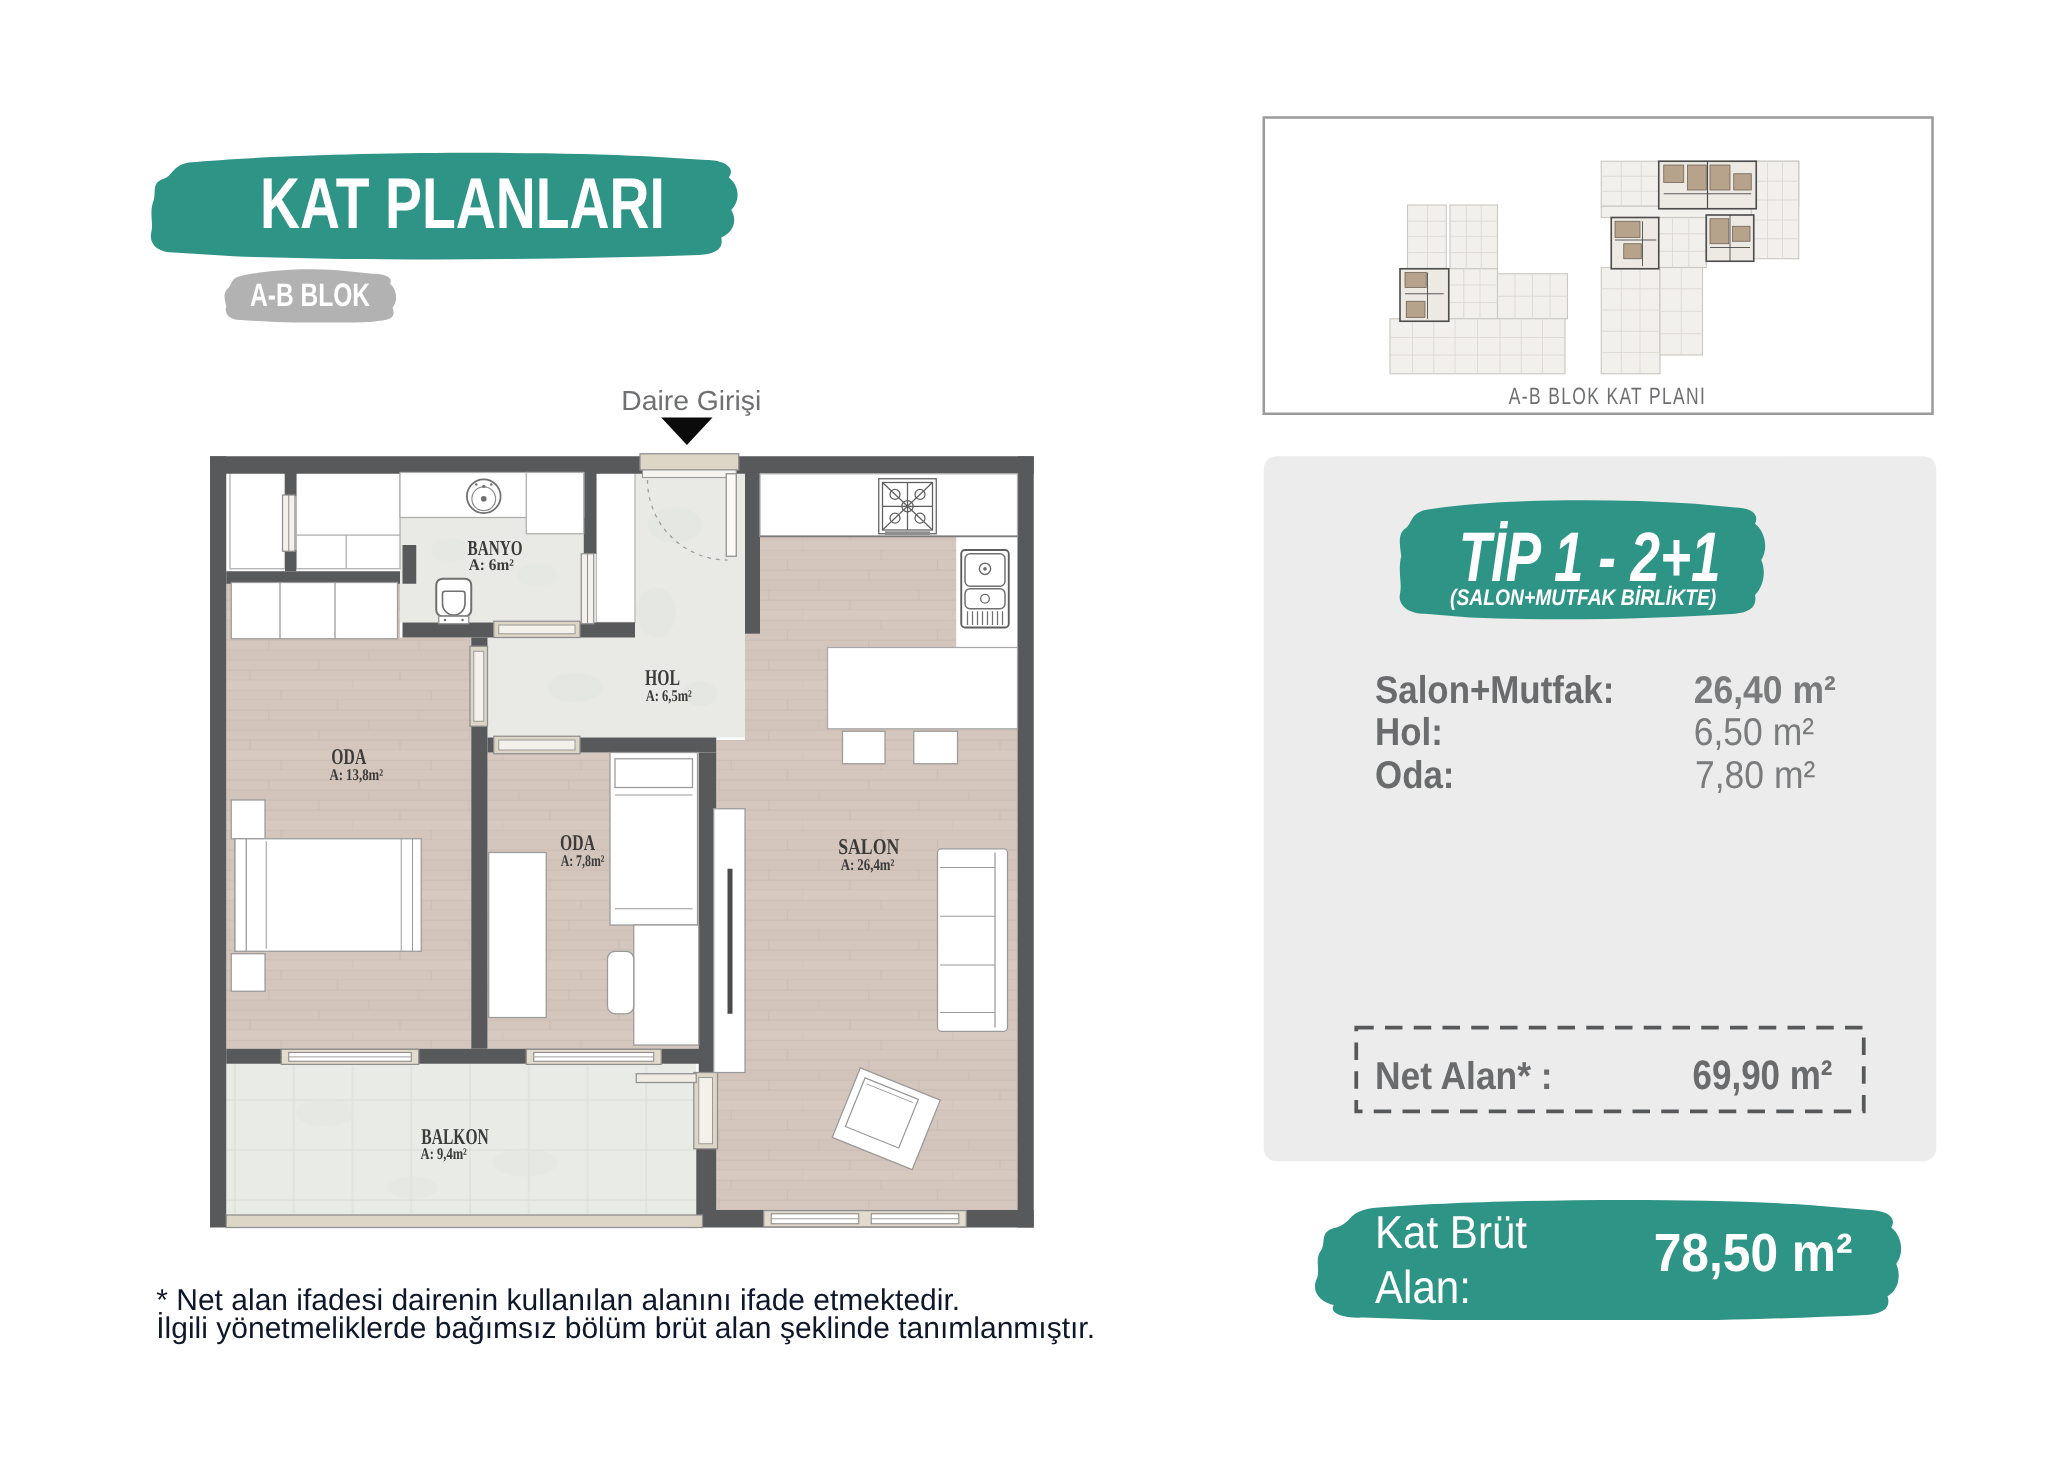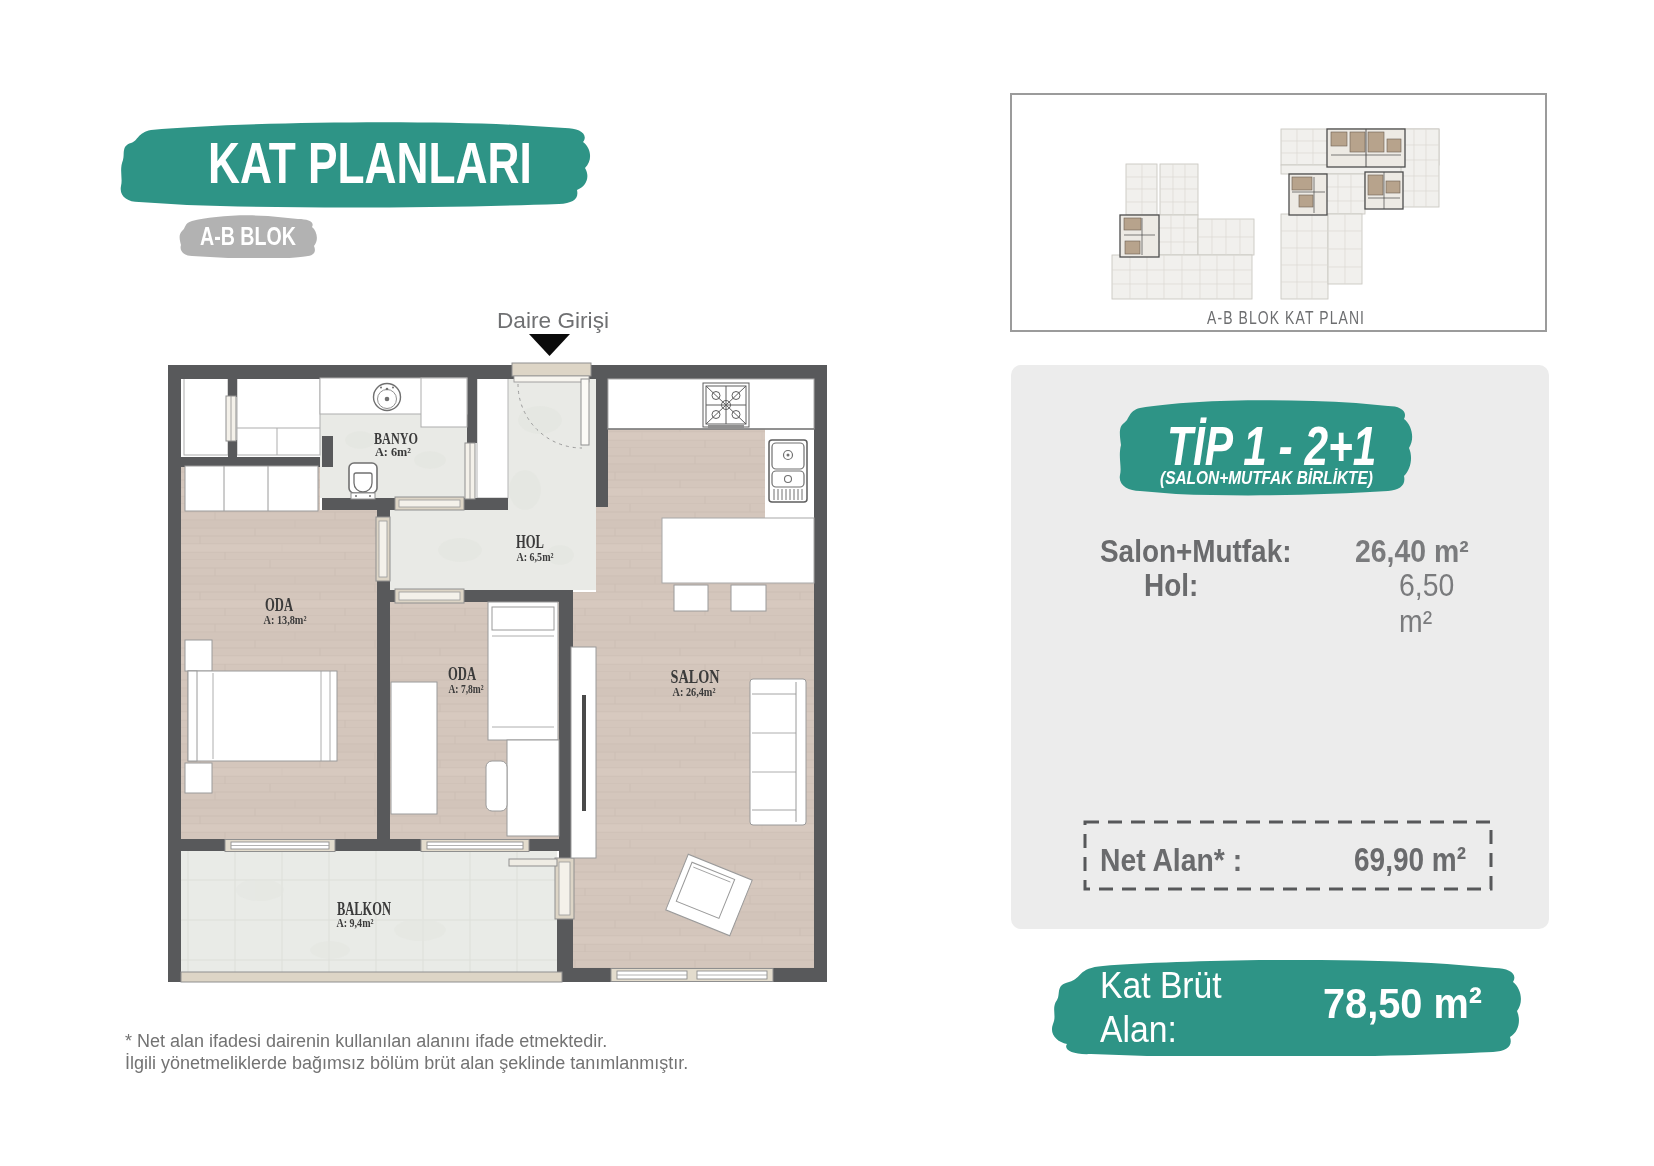--- a/index.html
+++ b/index.html
@@ -453,30 +453,31 @@
 <div class="abs" id="tip-banner" style="left:1116px;top:399px;width:298px;height:97px;font-style:italic;">
 <svg width="298" height="97" viewBox="0 0 298 97">
 <path d="M24,9 C12,12 14,20 8,24 C2,28 4,38 5,46 C2,58 6,68 4,76 C2,86 12,92 24,92 L60,95 C130,98 210,96 272,92 C284,91 290,86 288,77 C295,70 297,58 293,49 C299,40 296,26 288,20 C292,12 284,7 272,7 L240,4 C160,-1 70,1 24,9 Z" fill="#2e9486"></path>
 </svg>
 <div class="abs" style="left:51px;top:14px;color:#fff;font-weight:bold;font-size:56px;white-space:nowrap;transform:scaleX(0.757);transform-origin:left top;" id="tip-text">TİP 1 - 2+1</div>
 <div class="abs" style="left:44px;top:69px;color:#fff;font-weight:bold;font-size:18px;white-space:nowrap;transform:scaleX(0.857);transform-origin:left top;" id="tip-sub">(SALON+MUTFAK BİRLİKTE)</div>
 </div>
 
 <div class="abs" id="table" style="left:1100px;top:534px;width:390px;font-size:31px;color:#6a6b6d;">
   <div style="position:relative;height:33.8px;font-weight:bold;"><b style="display:inline-block;transform:scaleX(0.9);transform-origin:left top;">Salon+Mutfak:</b><span style="position:absolute;left:255px;color:#7a7b7d;display:inline-block;transform:scaleX(0.916);transform-origin:left top;">26,40 m²</span></div>
-  <div style="position:relative;height:33.8px;margin-left:44px;"><b style="display:inline-block;transform:scaleX(0.9);transform-origin:left top;">Hol:</b><span style="position:absolute;left:255px;color:#7a7b7d;display:inline-block;transform:scaleX(0.916);transform-origin:left top;">6,50 m²</span></div>
+  <div style="position:relative;height:33.8px;"><b style="display:inline-block;transform:scaleX(0.9);transform-origin:left top;">Hol:</b><span style="position:absolute;left:255px;color:#7a7b7d;display:inline-block;transform:scaleX(0.916);transform-origin:left top;">6,50 m²</span></div>
+  <div style="position:relative;height:33.8px;"><b style="display:inline-block;transform:scaleX(0.9);transform-origin:left top;">Oda:</b><span style="position:absolute;left:256px;color:#7a7b7d;display:inline-block;transform:scaleX(0.916);transform-origin:left top;">7,80 m²</span></div>
 </div>
 
 <svg class="abs" id="netalan-box" style="left:1082px;top:819px;" width="412" height="73" viewBox="0 0 412 73">
 <rect x="3" y="3" width="406" height="67" fill="none" stroke="#57585a" stroke-width="3" stroke-dasharray="14 9"></rect>
 </svg>
 <div class="abs" style="left:1100px;top:843px;font-size:31px;font-weight:bold;color:#6a6b6d;white-space:nowrap;transform:scaleX(0.913);transform-origin:left top;" id="netalan-label">Net Alan* :</div>
 <div class="abs" style="left:1354px;top:841px;font-size:33px;font-weight:bold;color:#6a6b6d;white-space:nowrap;transform:scaleX(0.848);transform-origin:left top;" id="netalan-value">69,90 m²</div>
 
 <div class="abs" id="brut-banner" style="left:1047px;top:958px;width:479px;height:98px;">
 <svg width="479" height="98" viewBox="0 0 479 98">
 <path d="M56,8 C30,10 36,20 22,24 C8,27 14,36 10,42 C4,50 10,58 6,66 C2,76 10,84 20,86 C16,92 26,97 44,96 L100,98 C240,101 360,98 446,94 C460,93 466,88 463,79 C472,74 474,62 470,53 C477,44 474,30 466,24 C471,16 462,10 448,10 L400,6 C300,-1 130,2 56,8 Z" fill="#2e9486"></path>
 </svg>
 <div class="abs" style="left:53px;top:6px;color:#fff;font-size:37px;line-height:44px;white-space:nowrap;transform:scaleX(0.91);transform-origin:left top;" id="brut-label">Kat Brüt<br>Alan:</div>
 <div class="abs" style="left:276px;top:21px;color:#fff;font-weight:bold;font-size:43px;white-space:nowrap;transform:scaleX(0.924);transform-origin:left top;" id="brut-value">78,50 m²</div>
 </div>
 
-<div class="abs" id="footnote" style="left:125px;top:1030px;font-size:18px;color:#737373;line-height:22px;">* Net alan ifadesi dairenin kullanılan alanını ifade etmektedir.<br>İlgili yönetmeliklerde bağımsız bölüm brüt alan şeklinde tanımlanmıştır.</div>
+<div class="abs" id="footnote" style="left:125px;top:1030px;font-size:24px;color:#0f172a;line-height:22px;">* Net alan ifadesi dairenin kullanılan alanını ifade etmektedir.<br>İlgili yönetmeliklerde bağımsız bölüm brüt alan şeklinde tanımlanmıştır.</div>
 
 </body></html>

